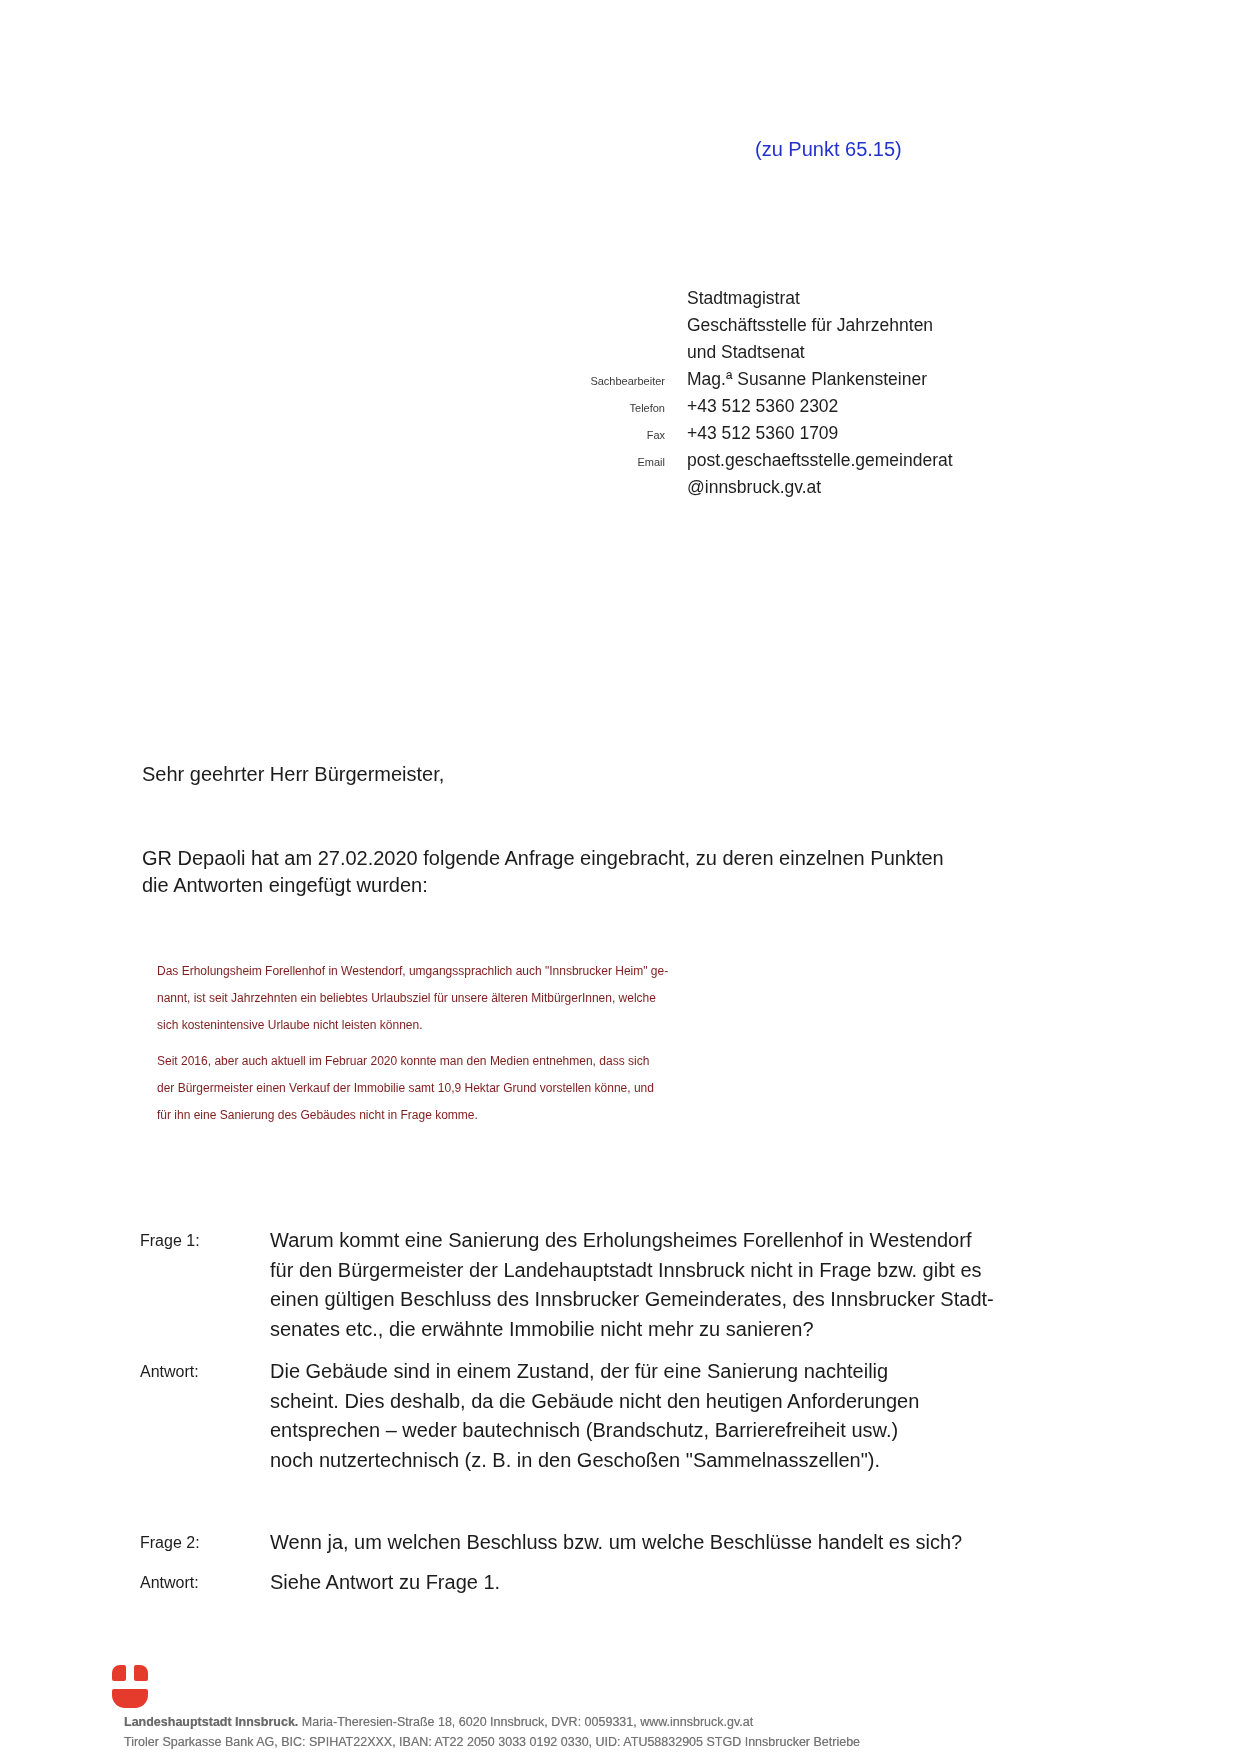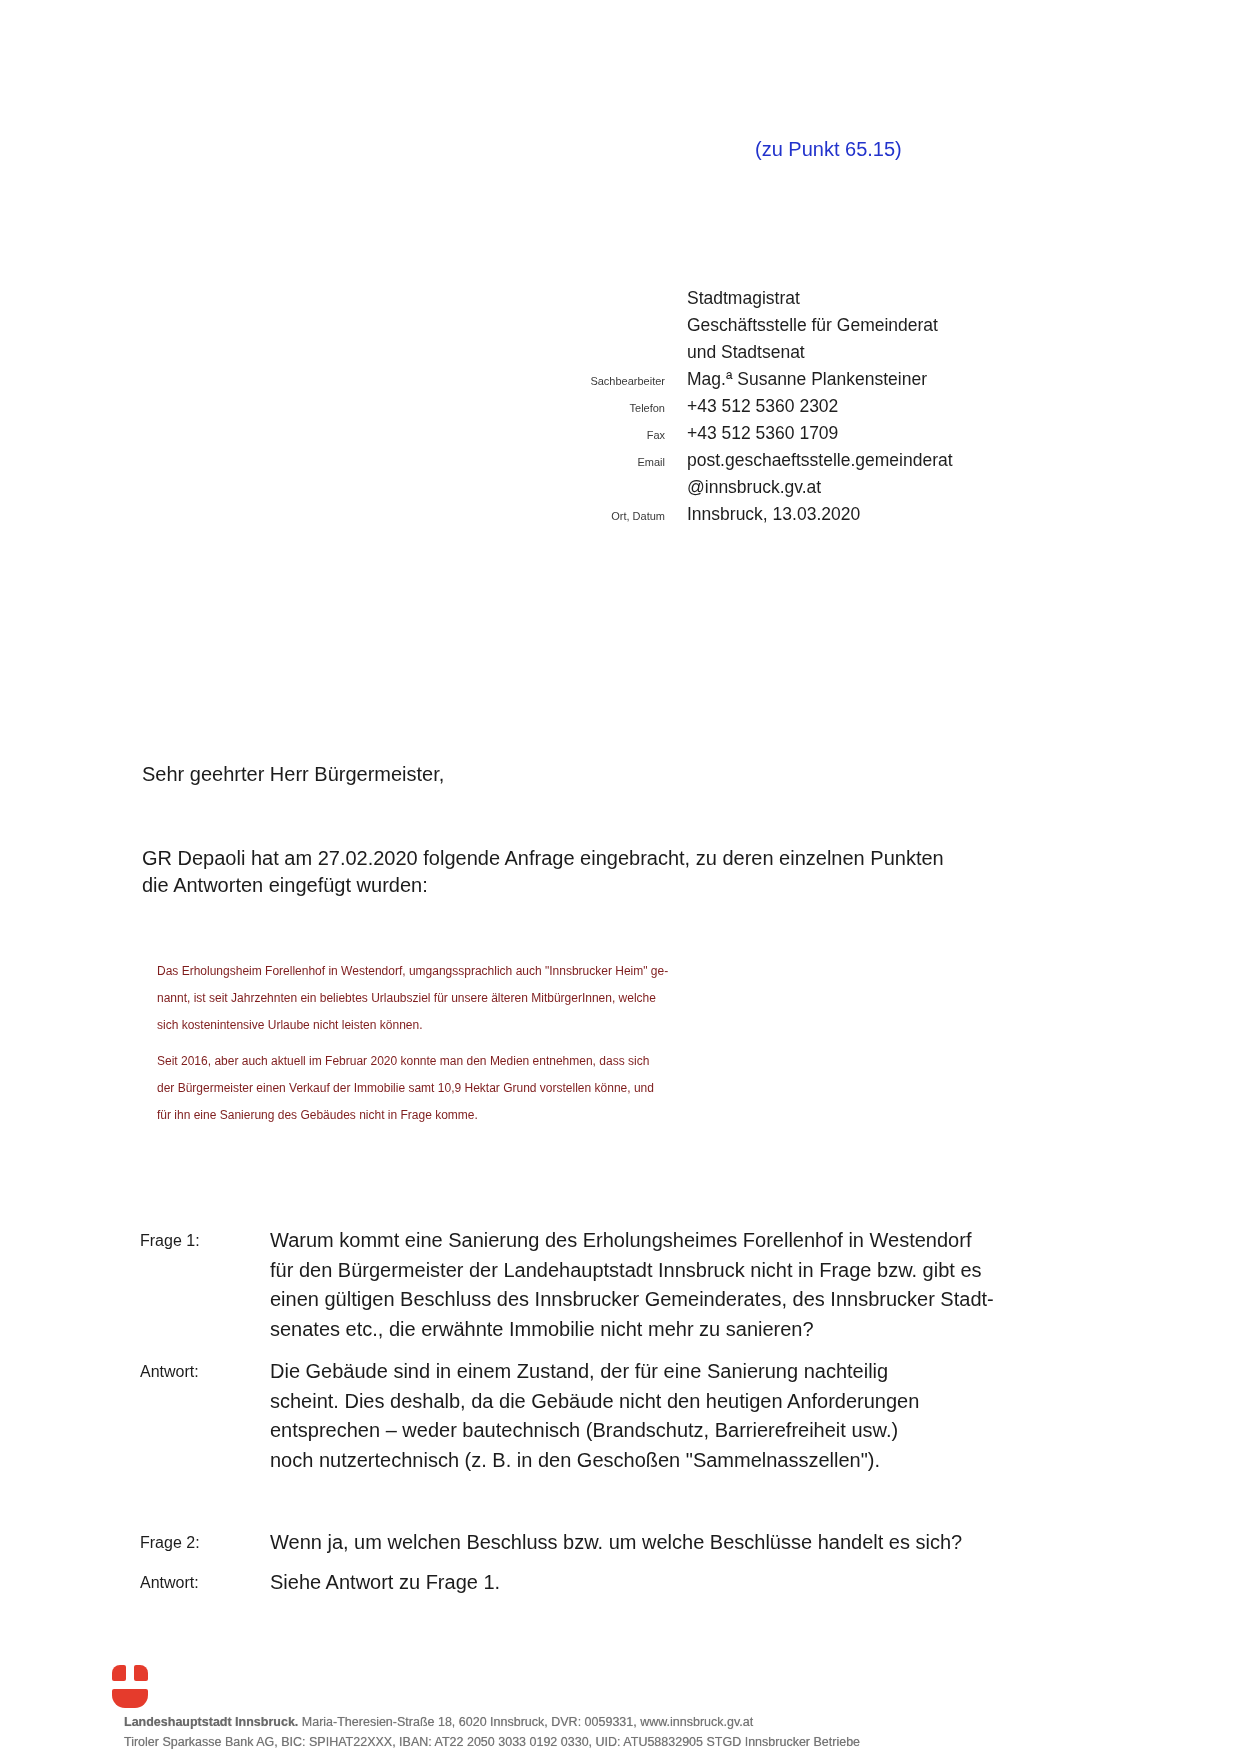--- a/index.html
+++ b/index.html
@@ -62,21 +62,21 @@
 
 
 
   <div class="sender">
     <div class="s-row">
       <span class="s-label"></span>
       <span class="s-value">Stadtmagistrat</span>
     </div>
     <div class="s-row">
       <span class="s-label"></span>
-      <span class="s-value">Geschäftsstelle für Gemeinderat</span>
+      <span class="s-value">Geschäftsstelle für Jahrzehnten</span>
     </div>
     <div class="s-row">
       <span class="s-label"></span>
       <span class="s-value">und Stadtsenat</span>
     </div>
     <div class="s-row">
       <span class="s-label">Sachbearbeiter</span>
       <span class="s-value">Mag.ª Susanne Plankensteiner</span>
     </div>
     <div class="s-row">
@@ -87,24 +87,20 @@
       <span class="s-label">Fax</span>
       <span class="s-value">+43 512 5360 1709</span>
     </div>
     <div class="s-row">
       <span class="s-label">Email</span>
       <span class="s-value">post.geschaeftsstelle.gemeinderat</span>
     </div>
     <div class="s-row">
       <span class="s-label"></span>
       <span class="s-value">@innsbruck.gv.at</span>
-    </div>
-    <div class="s-row">
-      <span class="s-label">Ort, Datum</span>
-      <span class="s-value">Innsbruck, 13.03.2020</span>
     </div>
   </div>
 
 
   <div class="salutation">Sehr geehrter Herr Bürgermeister,</div>
 
   <div class="intro">GR Depaoli hat am 27.02.2020 folgende Anfrage eingebracht, zu deren einzelnen Punkten
 die Antworten eingefügt wurden:</div>
 
   <div class="quote quote-1">Das Erholungsheim Forellenhof in Westendorf, umgangssprachlich auch "Innsbrucker Heim" ge-

